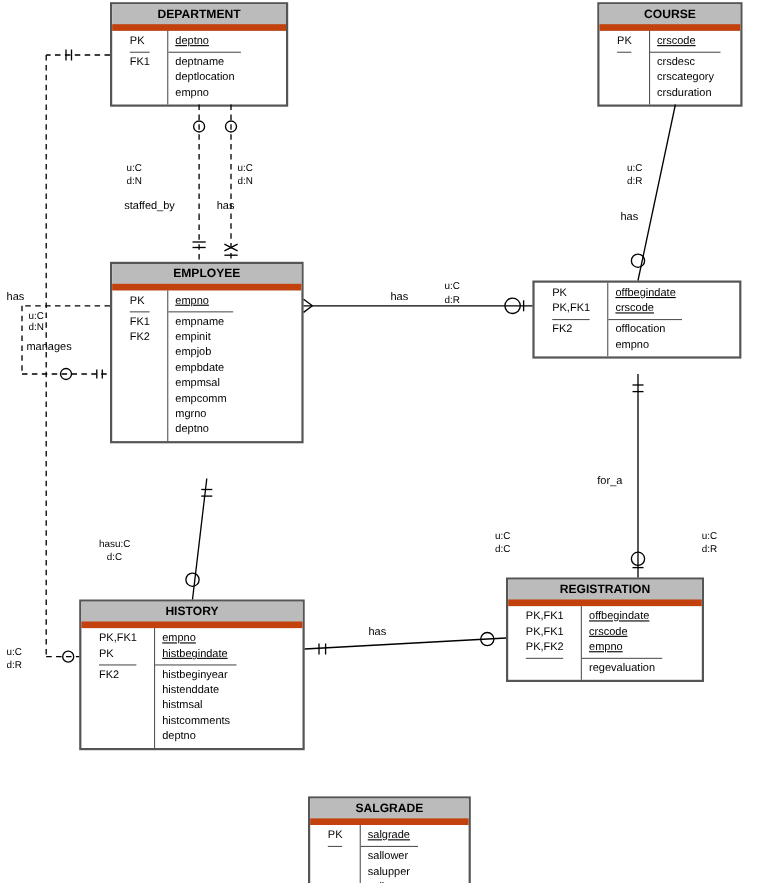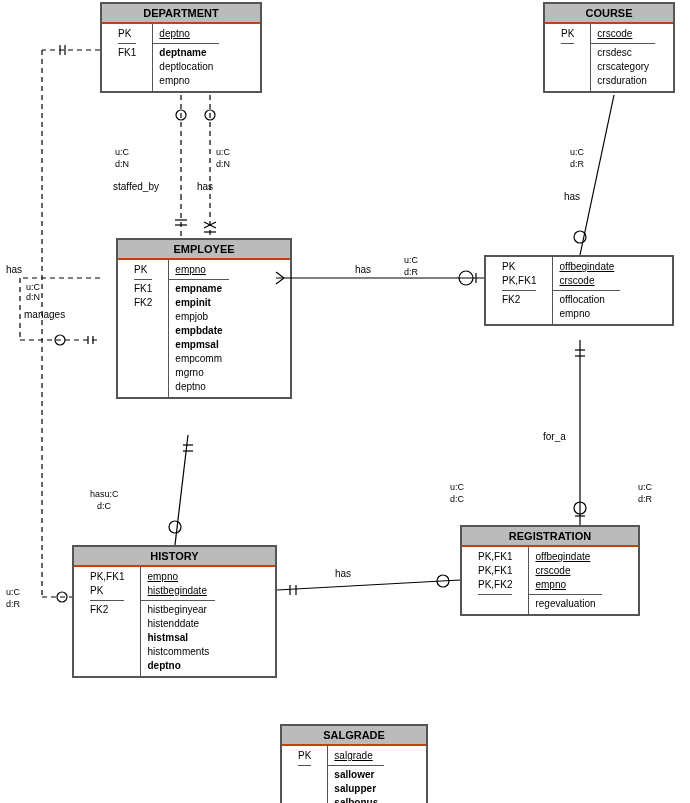--- a/index.html
+++ b/index.html
@@ -22,41 +22,41 @@
       position: absolute;
       border: 2px solid #555;
       background: #fff;
     }
     .entity-header {
       background: #bbb;
       text-align: center;
       font-weight: bold;
       padding: 3px 5px;
       font-size: 11px;
-      border-bottom: 2px solid #c2410c;
+      border-bottom: 6px solid #c2410c;
     }
     .entity-body {
       display: flex;
     }
     .entity-keys {
       border-right: 1px solid #555;
       padding: 3px 16px;
       font-size: 10px;
       white-space: nowrap;
       min-width: 40px;
     }
     .entity-attrs {
       padding: 3px 6px;
       font-size: 10px;
     }
     .entity-attrs div, .entity-keys div {
       line-height: 1.4;
     }
     .underline { text-decoration: underline; }
-    .bold { font-weight: bold; }
+    .bold { font-weight: normal; }
     .entity-divider {
       border-top: 1px solid #555;
       margin: 2px 0;
     }
     
     .svg-overlay {
       position: absolute;
       top: 0; left: 0;
       width: 690px;
       height: 803px;
@@ -99,21 +99,21 @@
       <div class="entity-attrs">
         <div class="underline">deptno</div>
         <div class="entity-divider" style="border-top:1px solid #555; margin:2px -6px 2px -6px;"></div>
         <div class="bold">deptname</div>
         <div>deptlocation</div>
         <div>empno</div>
       </div>
     </div>
   </div>
 
-  <div class="entity" style="left:100px; top:238px; width:176px;margin-left:16px;">
+  <div class="entity" style="left:100px; top:238px; width:176px;">
     <div class="entity-header">EMPLOYEE</div>
     <div class="entity-body">
       <div class="entity-keys">
         <div>PK</div>
         <div class="entity-divider"></div>
         <div></div>
         <div></div>
         <div></div>
         <div></div>
         <div></div>

